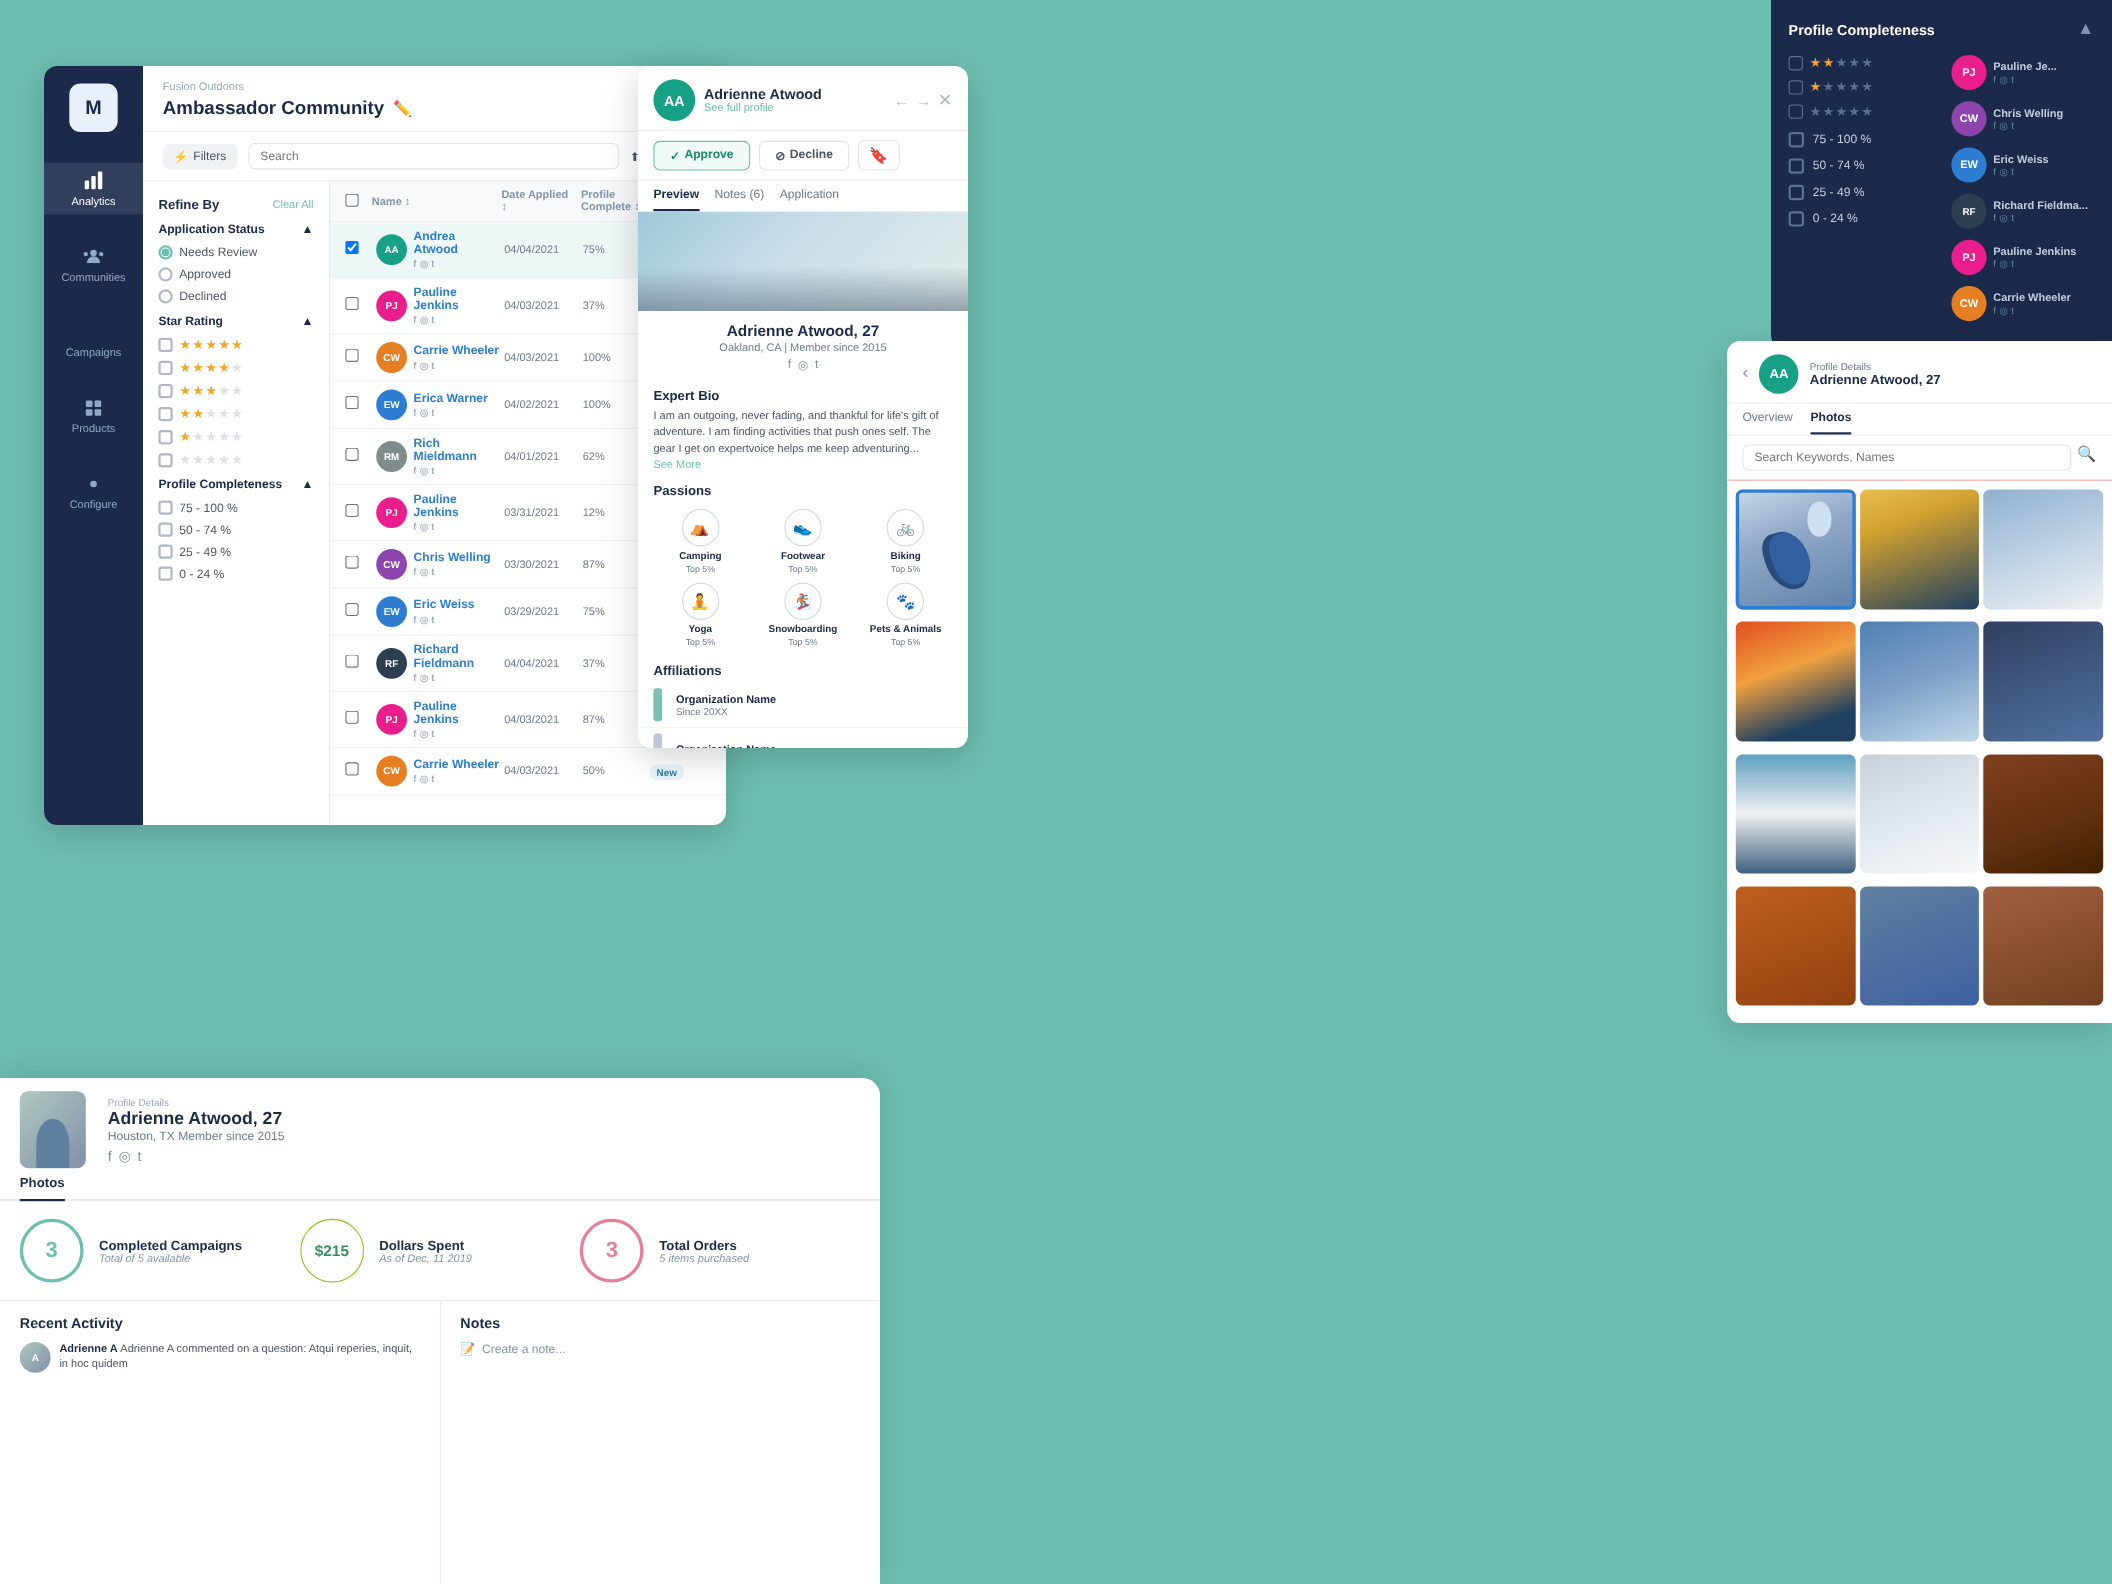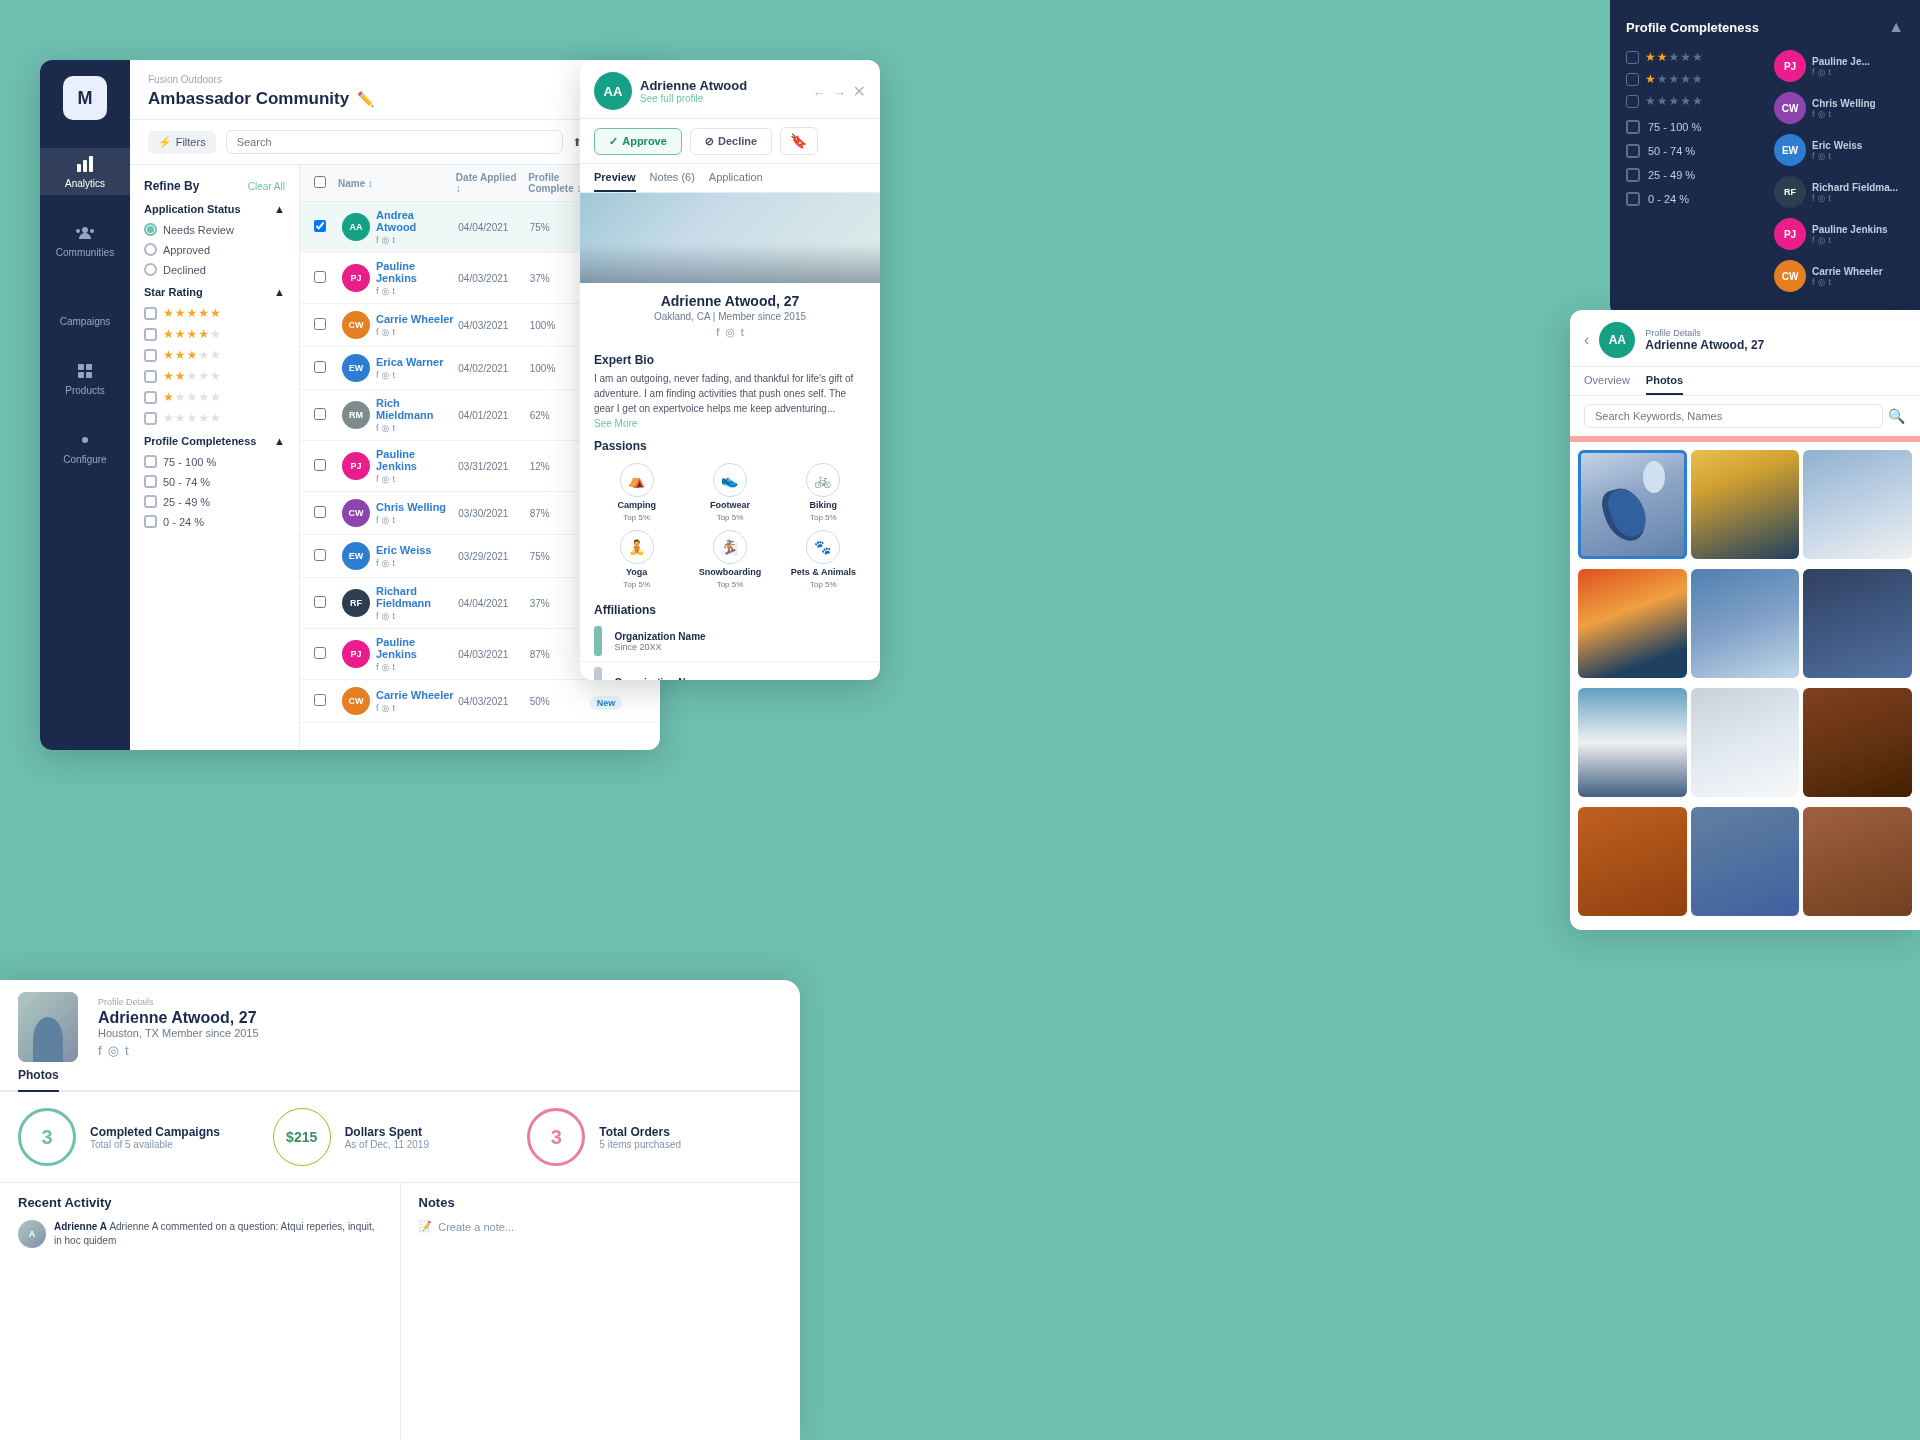--- a/index.html
+++ b/index.html
@@ -509,22 +509,22 @@
       border-bottom: 2px solid transparent;
     }
     .photos-tab.active {
       color: #1b2a4a;
       border-bottom: 2px solid #1b2a4a;
       font-weight: 600;
     }
 
     .photos-search {
       padding: 8px 14px;
-      border-bottom: 6px solid #fca5a5;
-      display: flex; align-items: center; gap: 6px;
+      border-bottom: 1px solid #fca5a5;
+      display: flex; gap: 6px;
     }
     .photos-search-input {
       flex: 1;
       border: 1px solid #e0e4ea;
       border-radius: 6px;
       padding: 5px 10px;
       font-size: 11px;
     }
     .photos-search-icon { color: #8094ae; font-size: 14px; }
 
@@ -628,21 +628,21 @@
     }
     .stat-circle-dollars {
       border: 1px solid #84cc16;
       color: #3a9060;
     }
     .stat-circle-orders {
       border: 3px solid #e8809a;
       color: #e8809a;
     }
     .stat-label { font-size: 12px; font-weight: 700; color: #1b2a4a; }
-    .stat-sublabel { font-size: 10px; color: #8094ae; }
+    .stat-sublabel { font-size: 10px; color: #8094ae; font-style: italic; }
 
     .bottom-two-col {
       display: flex;
       flex: 1;
       gap: 0;
       overflow: hidden;
     }
     .recent-activity {
       flex: 1;
       padding: 12px 18px;

